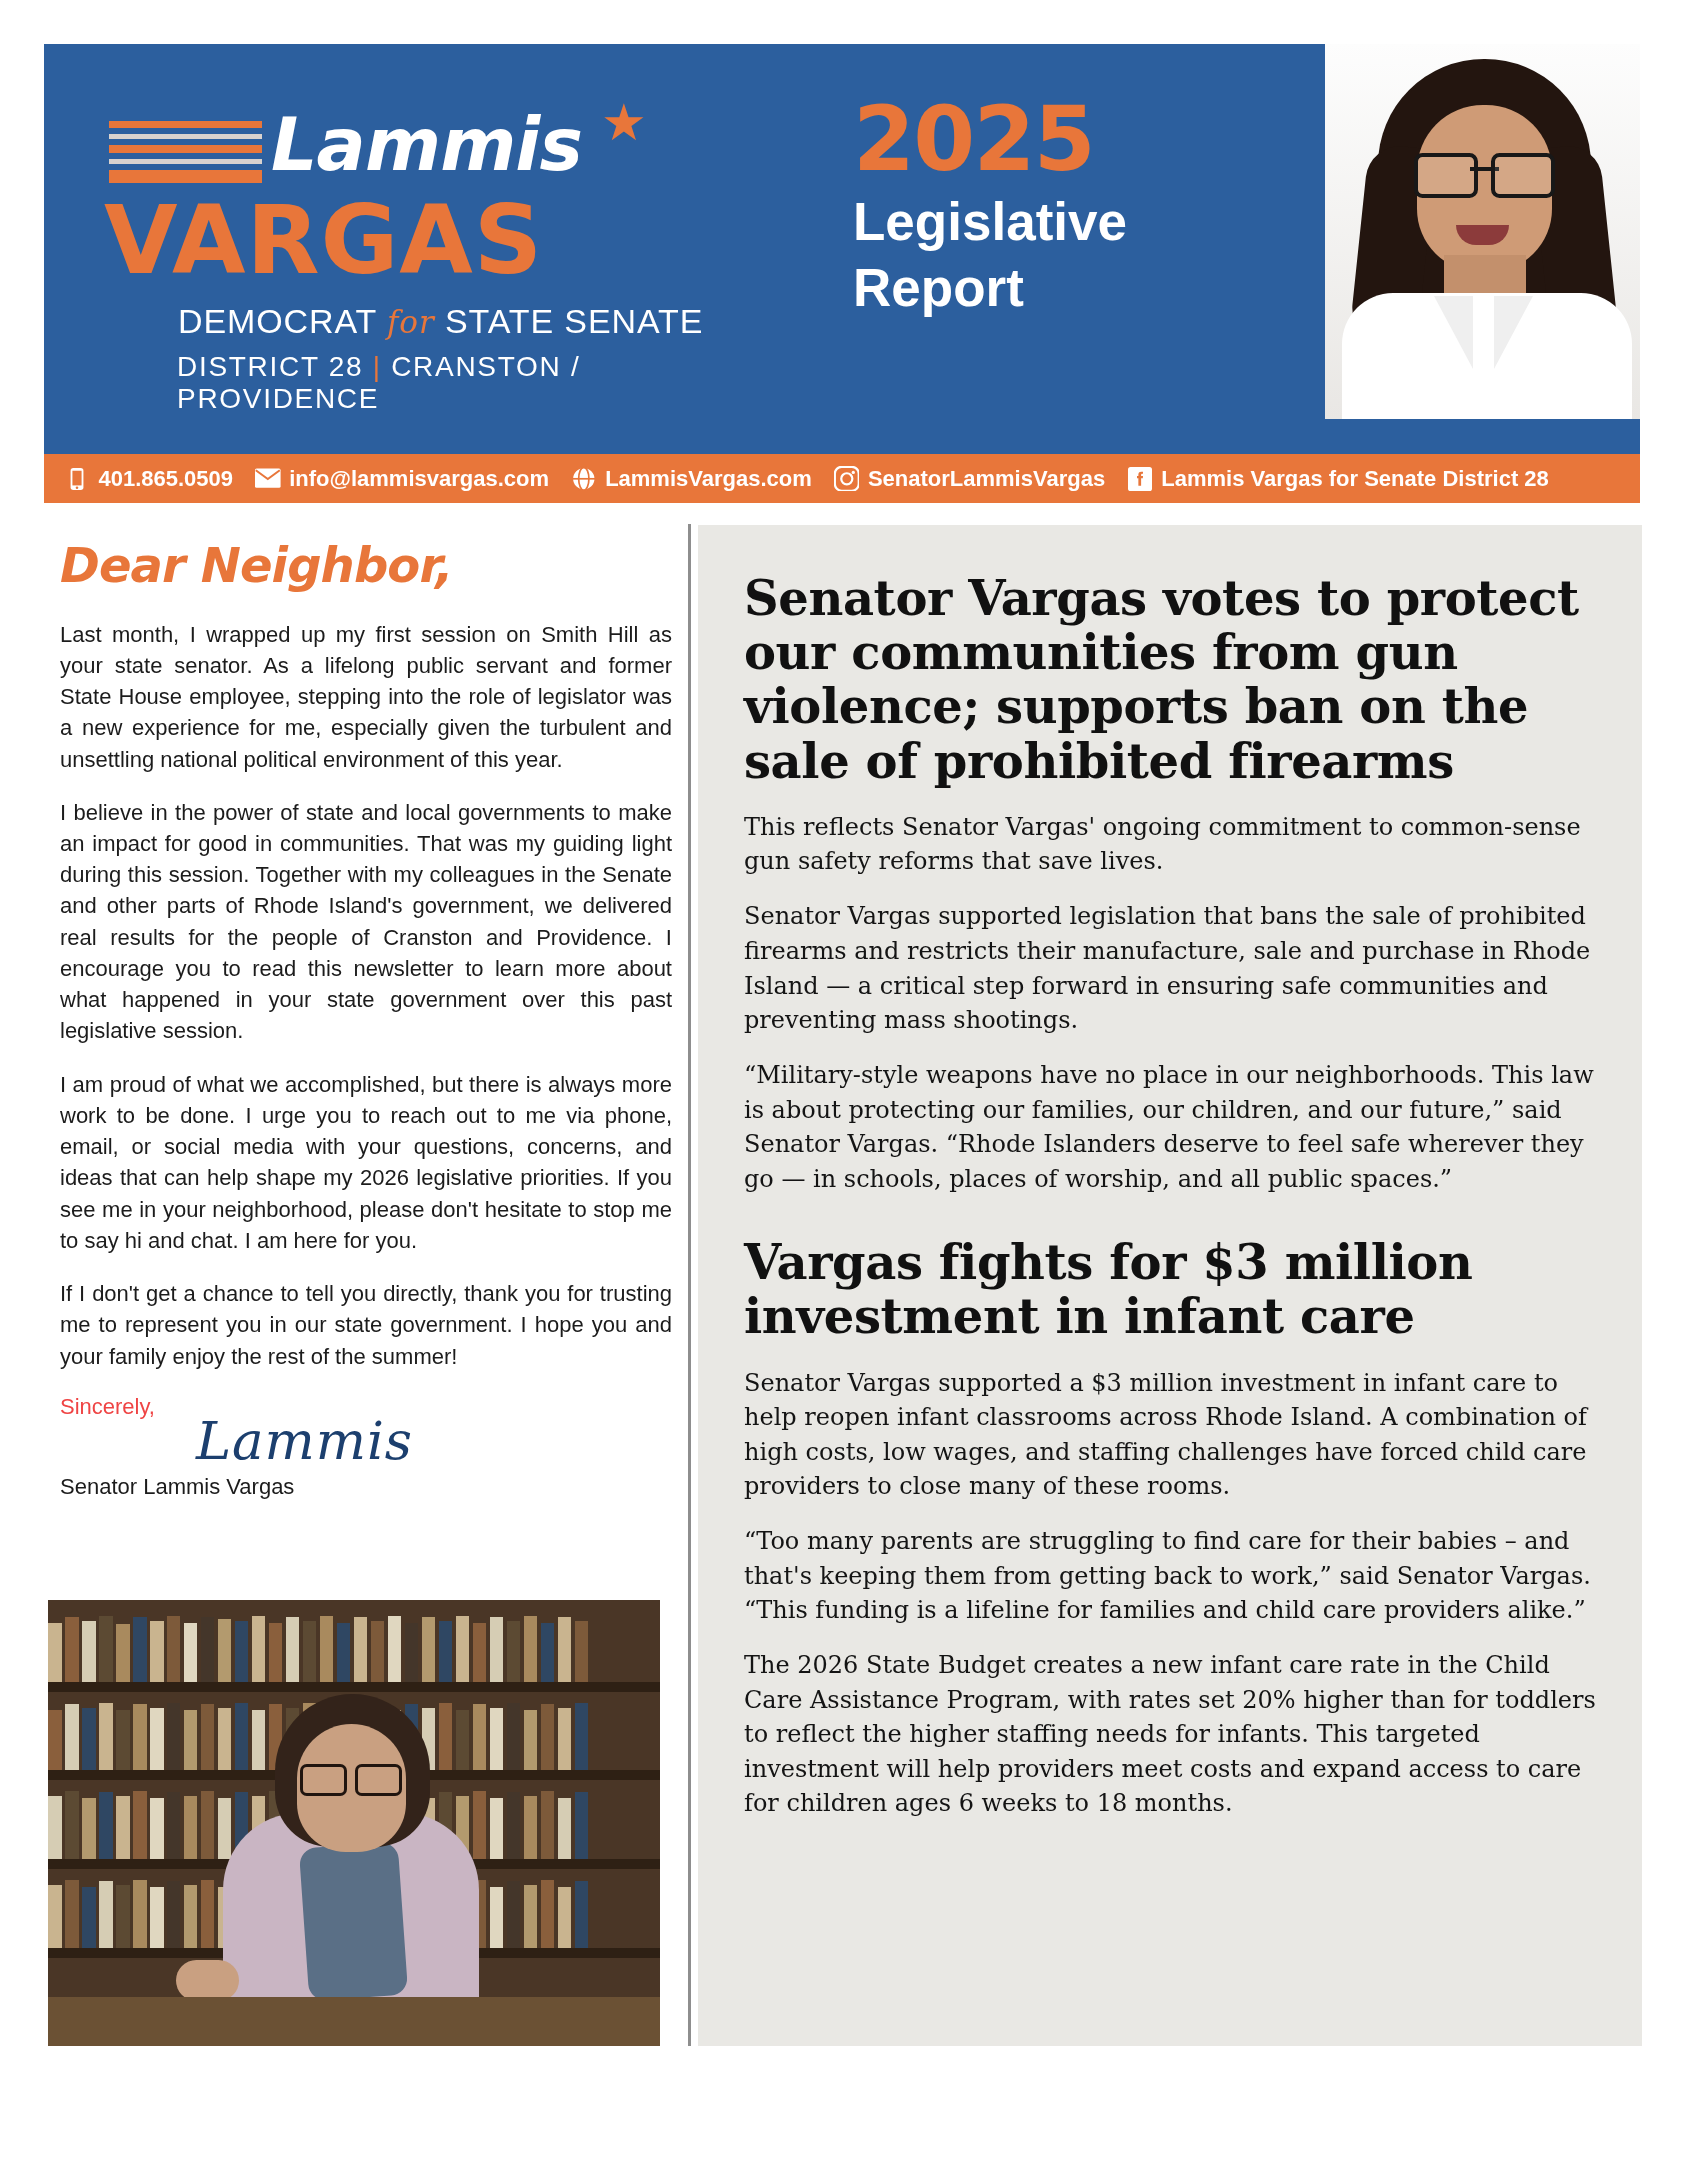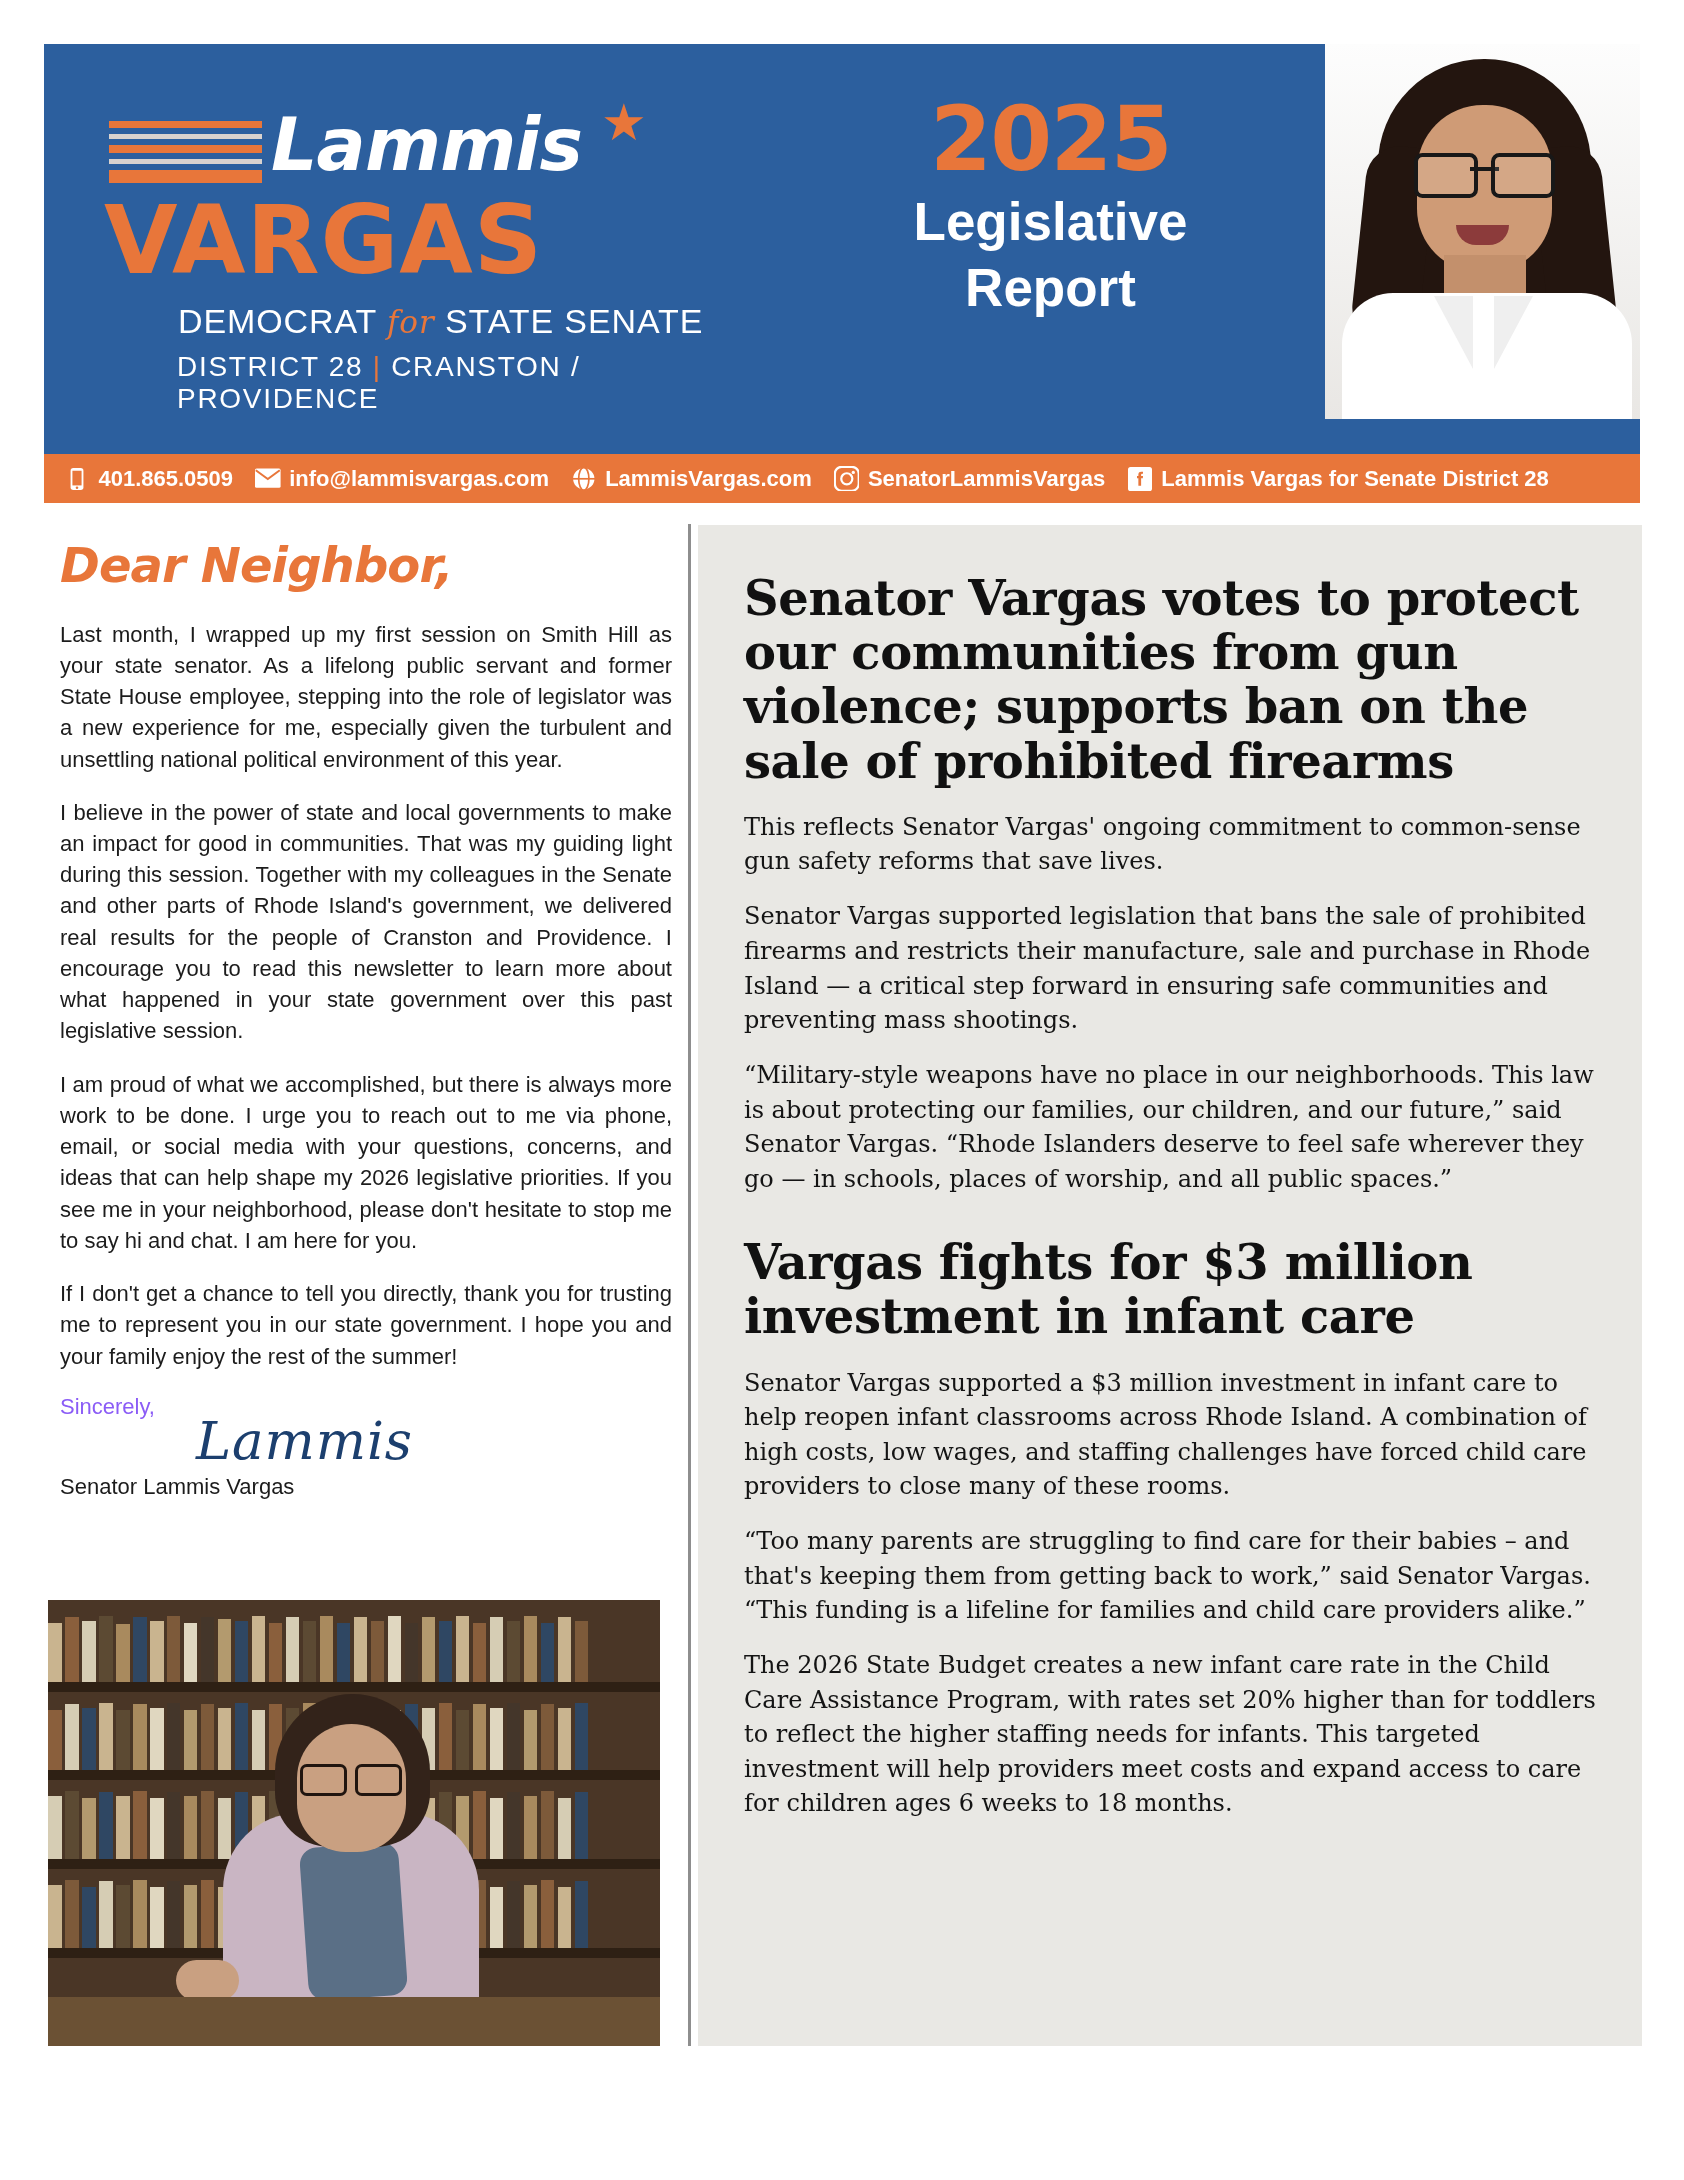--- a/index.html
+++ b/index.html
@@ -109,24 +109,23 @@
     margin-left: 85px;
     font-family: "Liberation Sans", sans-serif;
     font-size: 28px;
     color: #ffffff;
     letter-spacing: 1.7px;
   }
   .logo-sub2 .bar { color:#e8763a; }
 
   .title-block {
     position: absolute;
-    left: 768px;
+    left: 809px;
     top: 51px;
     width: 477px;
-    text-align: center;
   }
   .title-year {
     font-family: "DejaVu Sans", sans-serif;
     font-weight: bold;
     font-size: 89px;
     color: #e8763a;
     line-height: 1;
     letter-spacing: -1.7px;
   }
   .title-leg {
@@ -300,21 +299,21 @@
     font-family: "Liberation Sans", sans-serif;
     font-size: 22px;
     line-height: 1.42;
     color: #1c1c1c;
     margin: 0 0 22px 0;
     text-align: justify;
   }
   .sincerely {
     font-family: "Liberation Sans", sans-serif;
     font-size: 22px;
-    color: #8b5cf6;
+    color: #ef4444;
     margin: 3.4px 0 0 0;
   }
   .signature {
     font-family: "DejaVu Serif", serif;
     font-style: italic;
     font-size: 53px;
     color: #1c3f6e;
     margin: -10.2px 0 0 136px;
     letter-spacing: 0.9px;
   }

